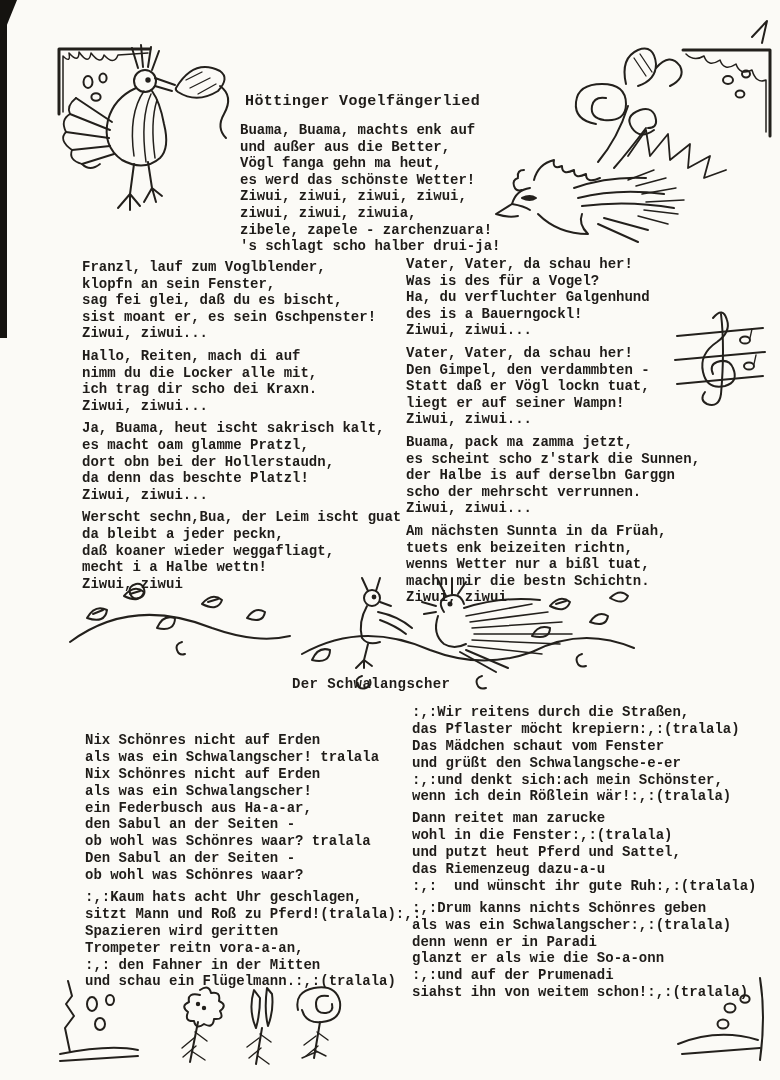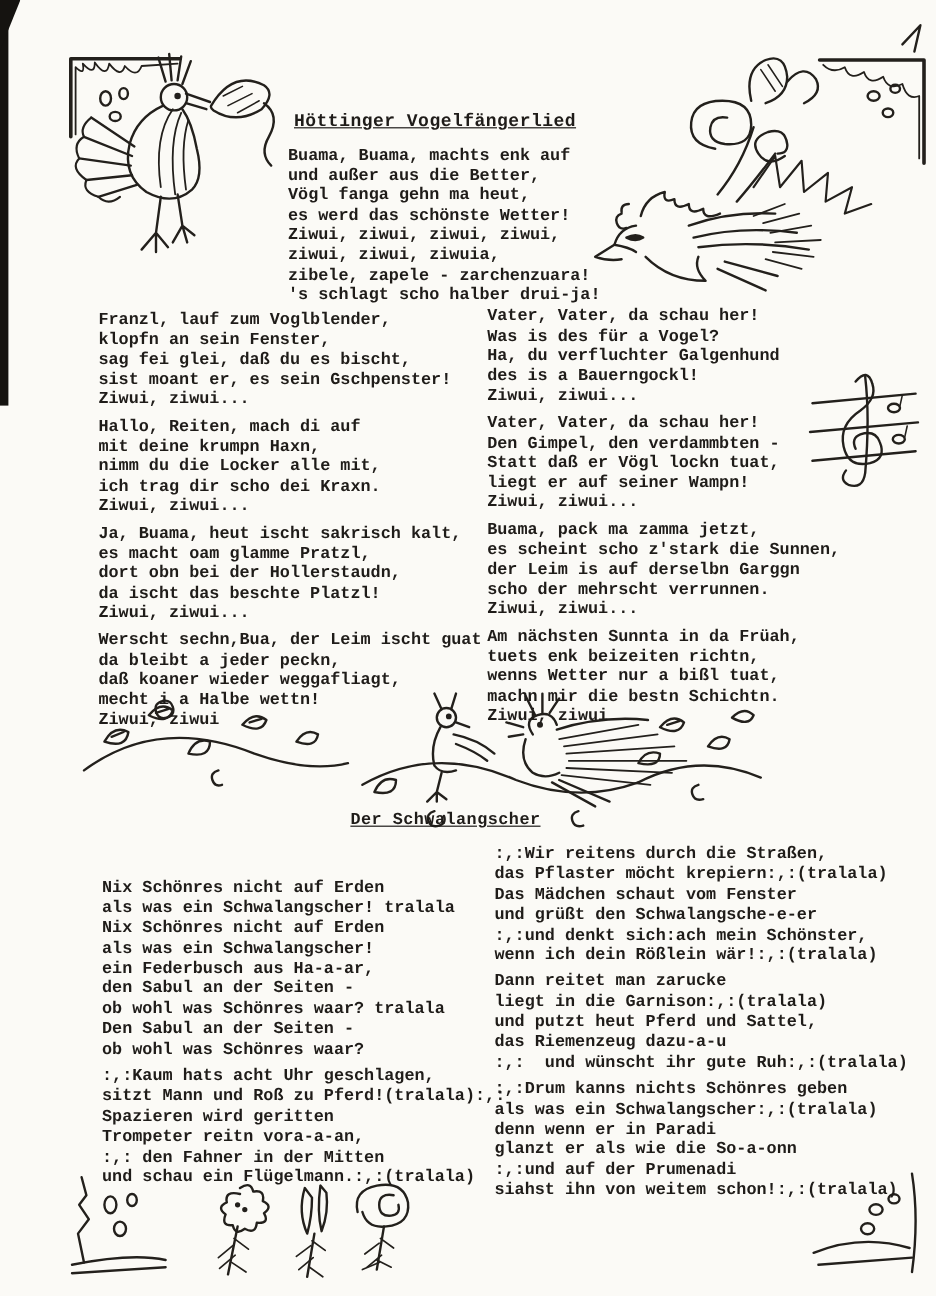--- a/index.html
+++ b/index.html
@@ -9,21 +9,21 @@
     font-family:"Liberation Mono","DejaVu Sans Mono",monospace;
     color:#1f1c19;
   }
   .scan-bar{position:absolute;left:0;top:0;width:7px;height:338px;background:#151310;}
   .scan-corner{position:absolute;left:0;top:0;width:17px;height:42px;background:#151310;
     clip-path:polygon(0 0,100% 0,0 100%);}
   .txt{position:absolute;font-weight:700;font-size:14px;}
   .line{white-space:pre;}
   .song1 .line{line-height:16.6px;height:16.6px;}
   .song2 .line{line-height:16.9px;height:16.9px;}
-  .title{font-size:15px;letter-spacing:0.4px;font-weight:700;text-decoration:underline;}
+  .title{font-size:15px;letter-spacing:0.4px;font-weight:700;}
   .stanza{margin-bottom:6px;}
   .song2 .stanza{margin-bottom:5px;}
   .s2r-2 .line:nth-child(6){margin-left:-11px;}
   svg{position:absolute;overflow:visible;}
   .ink{stroke:#23201c;fill:none;stroke-width:2;stroke-linecap:round;stroke-linejoin:round;}
 </style>
 </head>
 <body>
 
 <div class="page">
@@ -188,30 +188,29 @@
   <div class="txt song1" style="left:82px;top:259px;">
     <div class="stanza">
         <div class="line">Franzl, lauf zum Voglblender,</div>
         <div class="line">klopfn an sein Fenster,</div>
         <div class="line">sag fei glei, daß du es bischt,</div>
         <div class="line">sist moant er, es sein Gschpenster!</div>
         <div class="line">Ziwui, ziwui...</div>
       </div>
     <div class="stanza">
         <div class="line">Hallo, Reiten, mach di auf</div>
-        <div class="line">mit deine krumpn Haxn,</div>
         <div class="line">nimm du die Locker alle mit,</div>
         <div class="line">ich trag dir scho dei Kraxn.</div>
         <div class="line">Ziwui, ziwui...</div>
       </div>
     <div class="stanza">
         <div class="line">Ja, Buama, heut ischt sakrisch kalt,</div>
         <div class="line">es macht oam glamme Pratzl,</div>
         <div class="line">dort obn bei der Hollerstaudn,</div>
-        <div class="line">da ischt das beschte Platzl!</div>
+        <div class="line">da denn das beschte Platzl!</div>
         <div class="line">Ziwui, ziwui...</div>
       </div>
     <div class="stanza">
         <div class="line">Werscht sechn,Bua, der Leim ischt guat</div>
         <div class="line">da bleibt a jeder peckn,</div>
         <div class="line">daß koaner wieder weggafliagt,</div>
         <div class="line">mecht i a Halbe wettn!</div>
         <div class="line">Ziwui, ziwui</div>
       </div>
   </div>
@@ -227,21 +226,21 @@
     <div class="stanza">
         <div class="line">Vater, Vater, da schau her!</div>
         <div class="line">Den Gimpel, den verdammbten -</div>
         <div class="line">Statt daß er Vögl lockn tuat,</div>
         <div class="line">liegt er auf seiner Wampn!</div>
         <div class="line">Ziwui, ziwui...</div>
       </div>
     <div class="stanza">
         <div class="line">Buama, pack ma zamma jetzt,</div>
         <div class="line">es scheint scho z'stark die Sunnen,</div>
-        <div class="line">der Leim is auf derselbn Garggn</div>
+        <div class="line">der Halbe is auf derselbn Garggn</div>
         <div class="line">scho der mehrscht verrunnen.</div>
         <div class="line">Ziwui, ziwui...</div>
       </div>
     <div class="stanza">
         <div class="line">Am nächsten Sunnta in da Früah,</div>
         <div class="line">tuets enk beizeiten richtn,</div>
         <div class="line">wenns Wetter nur a bißl tuat,</div>
         <div class="line">machn mir die bestn Schichtn.</div>
         <div class="line">Ziwui, ziwui</div>
       </div>
@@ -275,21 +274,21 @@
     <div class="stanza">
         <div class="line">:,:Wir reitens durch die Straßen,</div>
         <div class="line">das Pflaster möcht krepiern:,:(tralala)</div>
         <div class="line">Das Mädchen schaut vom Fenster</div>
         <div class="line">und grüßt den Schwalangsche-e-er</div>
         <div class="line">:,:und denkt sich:ach mein Schönster,</div>
         <div class="line">wenn ich dein Rößlein wär!:,:(tralala)</div>
       </div>
     <div class="stanza s2r-2">
         <div class="line">Dann reitet man zarucke</div>
-        <div class="line">liegt in die Garnison:,:(tralala)</div>
+        <div class="line">wohl in die Fenster:,:(tralala)</div>
         <div class="line">und putzt heut Pferd und Sattel,</div>
         <div class="line">das Riemenzeug dazu-a-u</div>
         <div class="line">:,:  und wünscht ihr gute Ruh:,:(tralala)</div>
       </div>
     <div class="stanza">
         <div class="line">:,:Drum kanns nichts Schönres geben</div>
         <div class="line">als was ein Schwalangscher:,:(tralala)</div>
         <div class="line">denn wenn er in Paradi</div>
         <div class="line">glanzt er als wie die So-a-onn</div>
         <div class="line">:,:und auf der Prumenadi</div>

